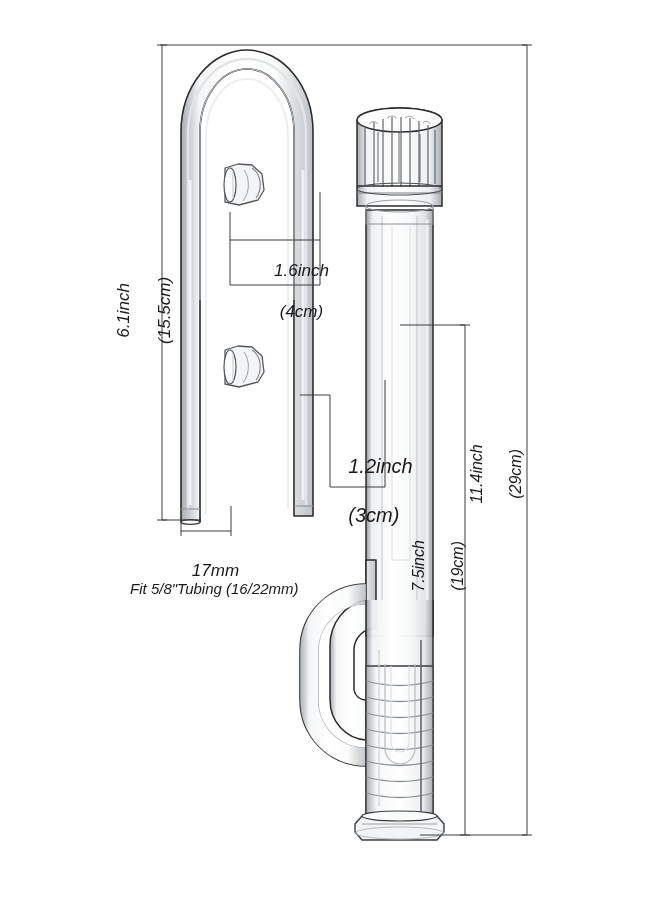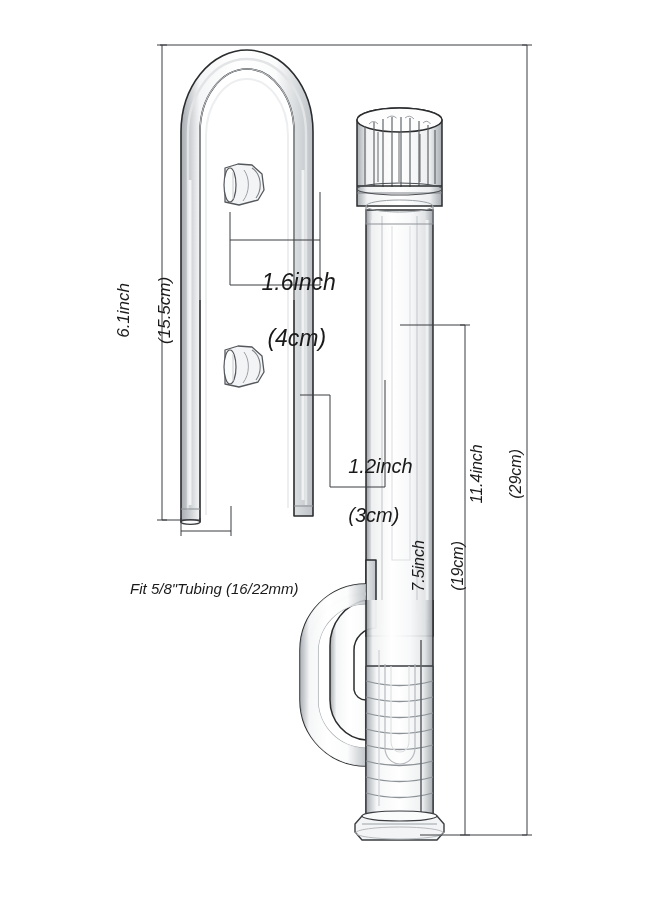--- a/index.html
+++ b/index.html
@@ -207,25 +207,28 @@
       <path d="M527 45 L527 835"></path>
       <path d="M522 45 L532 45 M522 835 L532 835"></path>
     </g>
   </svg>
 
   <div class="dimtxt rot c" style="left:85px; top:268px; width:120px; font-size:17px;">
     <span>6.1inch</span><br>
     <span>(15.5cm)</span>
   </div>
 
-  <div class="dimtxt c" style="left:236px; top:240px; width:96px; font-size:23px;font-style:italic;">
+  <div class="dimtxt c" style="left:244px; top:240px; width:96px; font-size:17px;font-style:italic;">
     <span>1.6inch</span><br>
     <span>(4cm)</span>
   </div>
 
+  <div class="dimtxt c" style="left:158px; top:540px; width:96px; font-size:17px;">
+    <span>17mm</span>
+  </div>
 
   <div class="dimtxt c" style="left:96px; top:562px; width:220px; font-size:15px;">
     <span>Fit 5/8"Tubing (16/22mm)</span>
   </div>
 
   <div class="dimtxt c" style="left:326px; top:430px; width:62px; font-size:20px;">
     <span>1.2inch</span><br>
     <span>(3cm)</span>
   </div>
 

